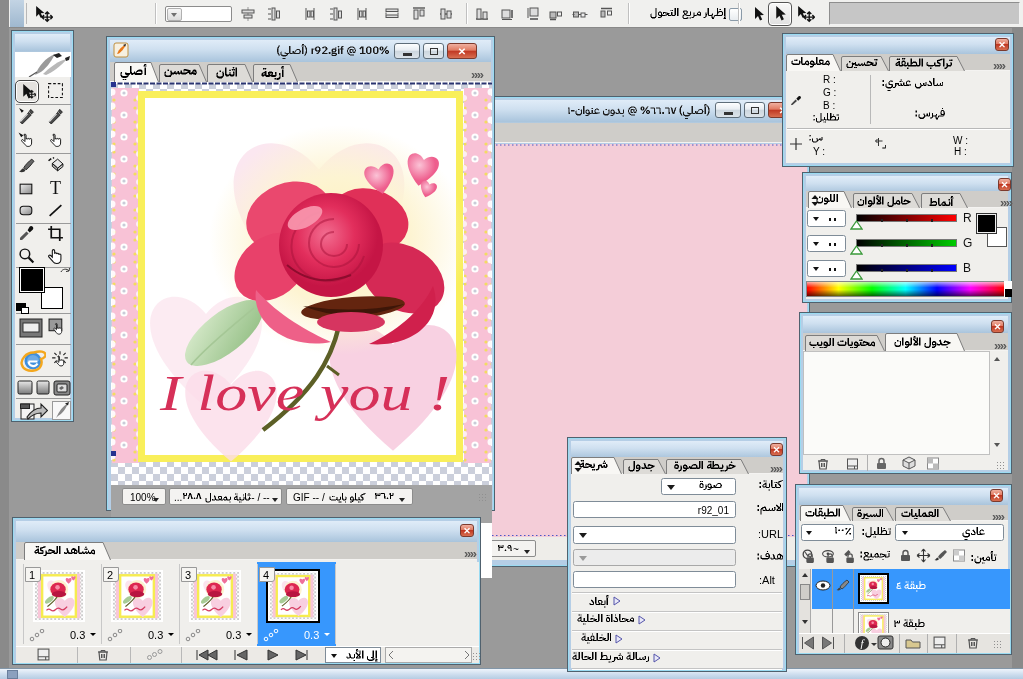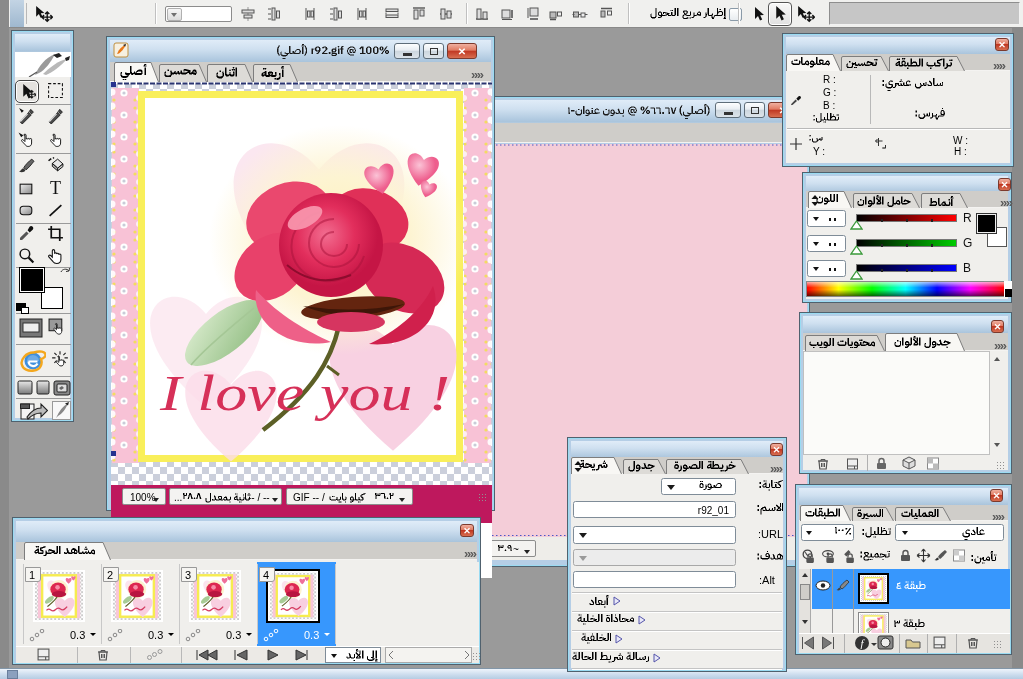--- a/index.html
+++ b/index.html
@@ -318,21 +318,21 @@
           <path transform="rotate(-10 269 96)" d="M269 87.3 C278.86 75.12 296.55 88.75 269 111.95 C241.45 88.75 259.14 75.12 269 87.3 Z" fill="url(#hg)" opacity="1"></path>
           <path transform="rotate(12 311 87)" d="M311 77.7 C321.54 64.68 340.45 79.25 311 104.05 C281.55 79.25 300.46 64.68 311 77.7 Z" fill="url(#hg)" opacity="1"></path>
           <path transform="rotate(18 317 107)" d="M317 102.2 C322.44 95.48 332.2 103.0 317 115.8 C301.8 103.0 311.56 95.48 317 102.2 Z" fill="url(#hg)" opacity="1"></path>
           <text x="194" y="328" font-family="Liberation Serif" font-style="italic" font-size="50" fill="#d63058" text-anchor="middle" textLength="290" lengthAdjust="spacingAndGlyphs">I love you !</text>
         </g>
         <path d="M0 1.5 H381" stroke="#2a3470" stroke-width="2.2" stroke-dasharray="5 1.5"></path>
         <rect x="0" y="0" width="5" height="5" fill="#27338f"></rect>
         <rect x="0" y="369" width="5" height="5" fill="#27338f"></rect>
       </svg>
     </div>
-    <div class="abs" style="left:4px;top:448px;width:381px;height:38px;background:#be185d">
+    <div class="abs" style="left:4px;top:448px;width:381px;height:38px;background:#a3a3a3">
       <div class="sunk" style="left:11px;top:3px;width:44px;height:17px">
         <span style="position:absolute;left:7px;top:3px;font-size:10px">100%</span>
         <div class="abs" style="left:30px;top:9px;width:0;height:0;border-left:3.5px solid transparent;border-right:3.5px solid transparent;border-top:4px solid #222"></div>
       </div>
       <div class="sunk" style="left:58px;top:3px;width:113px;height:17px;overflow:hidden">
         <span style="position:absolute;left:4px;top:3px;font-size:10px">...</span>
         <svg class="" style="position:absolute;left:13.0px;top:4.0px;" width="18.5" height="6.0" viewBox="0 0 37 12">
           <path fill="#000" d="M0 0h3v1h-3zM6 0h2v1h-2zM13 0h3v1h-3zM30 0h3v1h-3zM0 1h3v1h-3zM6 1h2v1h-2zM12 1h4v1h-4zM29 1h4v1h-4zM0 2h3v1h-3zM6 2h2v1h-2zM12 2h5v1h-5zM29 2h5v1h-5zM0 3h3v1h-3zM6 3h2v1h-2zM12 3h5v1h-5zM29 3h5v1h-5zM1 4h7v1h-7zM11 4h3v1h-3zM15 4h2v1h-2zM28 4h3v1h-3zM32 4h2v1h-2zM1 5h6v1h-6zM11 5h2v1h-2zM15 5h3v1h-3zM28 5h2v1h-2zM32 5h3v1h-3zM1 6h2v1h-2zM11 6h2v1h-2zM15 6h3v1h-3zM28 6h2v1h-2zM32 6h3v1h-3zM1 7h2v1h-2zM11 7h2v1h-2zM16 7h2v1h-2zM28 7h2v1h-2zM33 7h2v1h-2zM1 8h2v1h-2zM10 8h3v1h-3zM16 8h3v1h-3zM27 8h3v1h-3zM33 8h3v1h-3zM1 9h2v1h-2zM10 9h2v1h-2zM16 9h3v1h-3zM22 9h2v1h-2zM27 9h2v1h-2zM33 9h3v1h-3zM1 10h2v1h-2zM10 10h2v1h-2zM16 10h3v1h-3zM21 10h4v1h-4zM27 10h2v1h-2zM33 10h3v1h-3zM1 11h2v1h-2zM9 11h3v1h-3zM17 11h3v1h-3zM22 11h2v1h-2zM26 11h3v1h-3zM34 11h3v1h-3z"></path>
         </svg>
         <svg class="" style="position:absolute;left:35.0px;top:4.0px;" width="45.5" height="9.5" viewBox="0 0 91 19">

